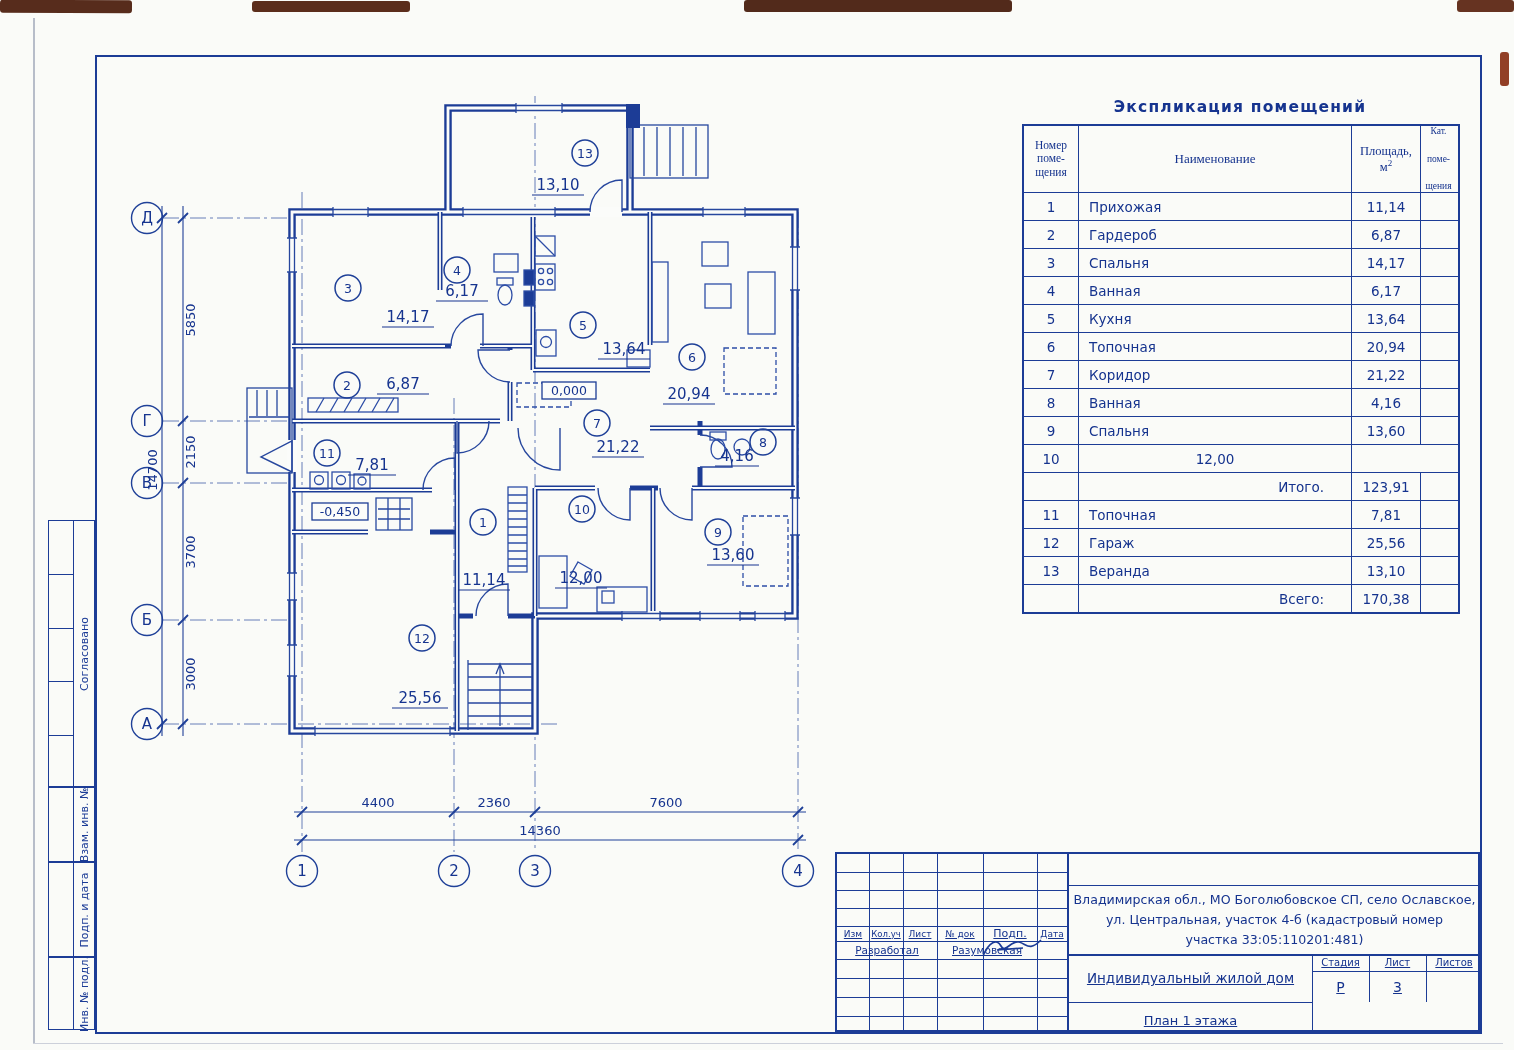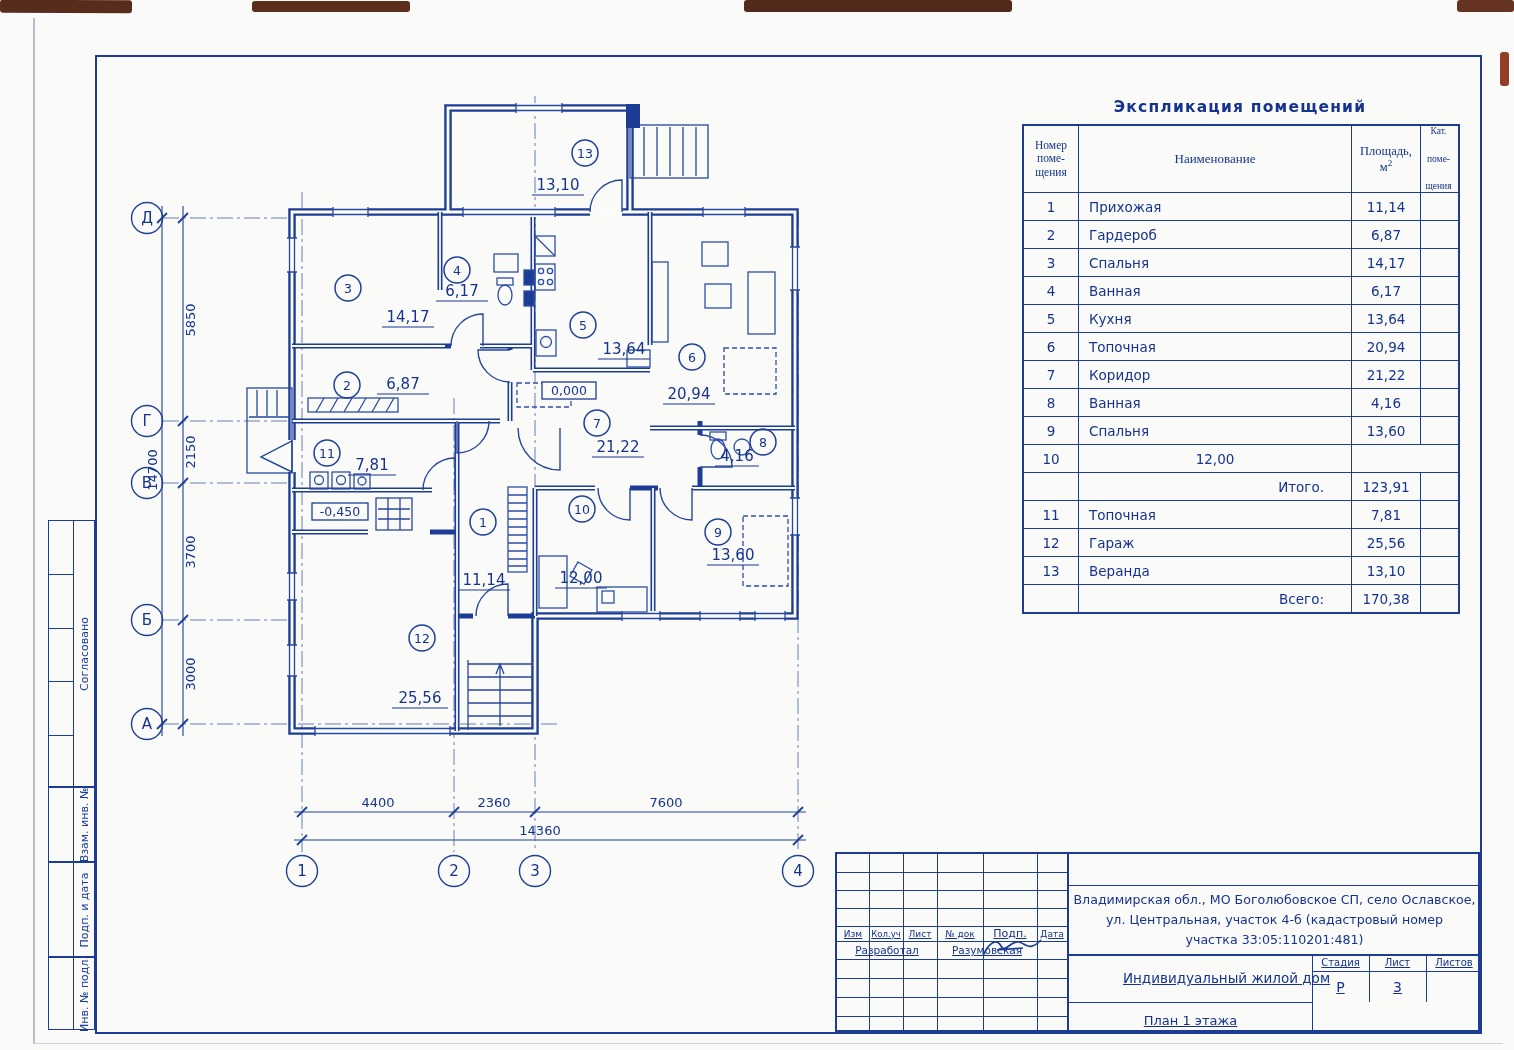--- a/index.html
+++ b/index.html
@@ -456,21 +456,21 @@
     <div class="ln" style="left:230px;top:0;width:1.8px;height:176px;"></div>
     <div class="ln" style="left:230px;top:31px;width:415px;height:1px;"></div>
     <div class="ln" style="left:230px;top:100px;width:415px;height:1.8px;"></div>
     <div style="position:absolute;left:232px;top:36px;width:411px;text-align:center;font-size:12.6px;line-height:1.6;color:#16348f;">
       <div>Владимирская обл., МО Боголюбовское СП, село Ославское,</div>
       <div>ул. Центральная, участок 4-б (кадастровый номер</div>
       <div>участка 33:05:110201:481)</div>
     </div>
     <div class="ln" style="left:475px;top:100px;width:1.4px;height:76px;"></div>
     <div class="ln" style="left:230px;top:148px;width:245px;height:1.4px;"></div>
-    <div class="cellname" style="left:232px;top:100px;width:243px;height:48px;font-size:13.5px;margin-left:36px;">Индивидуальный жилой дом</div>
+    <div class="cellname" style="left:232px;top:100px;width:243px;height:48px;font-size:13.5px;">Индивидуальный жилой дом</div>
     <div class="cellname" style="left:232px;top:148px;width:243px;height:36px;font-size:13px;">План 1 этажа</div>
     <div class="ln" style="left:532px;top:100px;width:1.2px;height:48px;"></div>
     <div class="ln" style="left:589px;top:100px;width:1.2px;height:48px;"></div>
     <div class="ln" style="left:475px;top:117px;width:170px;height:1.2px;"></div>
     <div class="cellname" style="left:475px;top:100px;width:57px;height:17px;font-size:10px;">Стадия</div>
     <div class="cellname" style="left:532px;top:100px;width:57px;height:17px;font-size:10px;">Лист</div>
     <div class="cellname" style="left:589px;top:100px;width:56px;height:17px;font-size:10px;">Листов</div>
     <div class="cellname" style="left:475px;top:117px;width:57px;height:31px;font-size:14px;">Р</div>
     <div class="cellname" style="left:532px;top:117px;width:57px;height:31px;font-size:14px;">3</div>
     <div class="cellname" style="left:589px;top:117px;width:56px;height:31px;font-size:14px;"></div>

